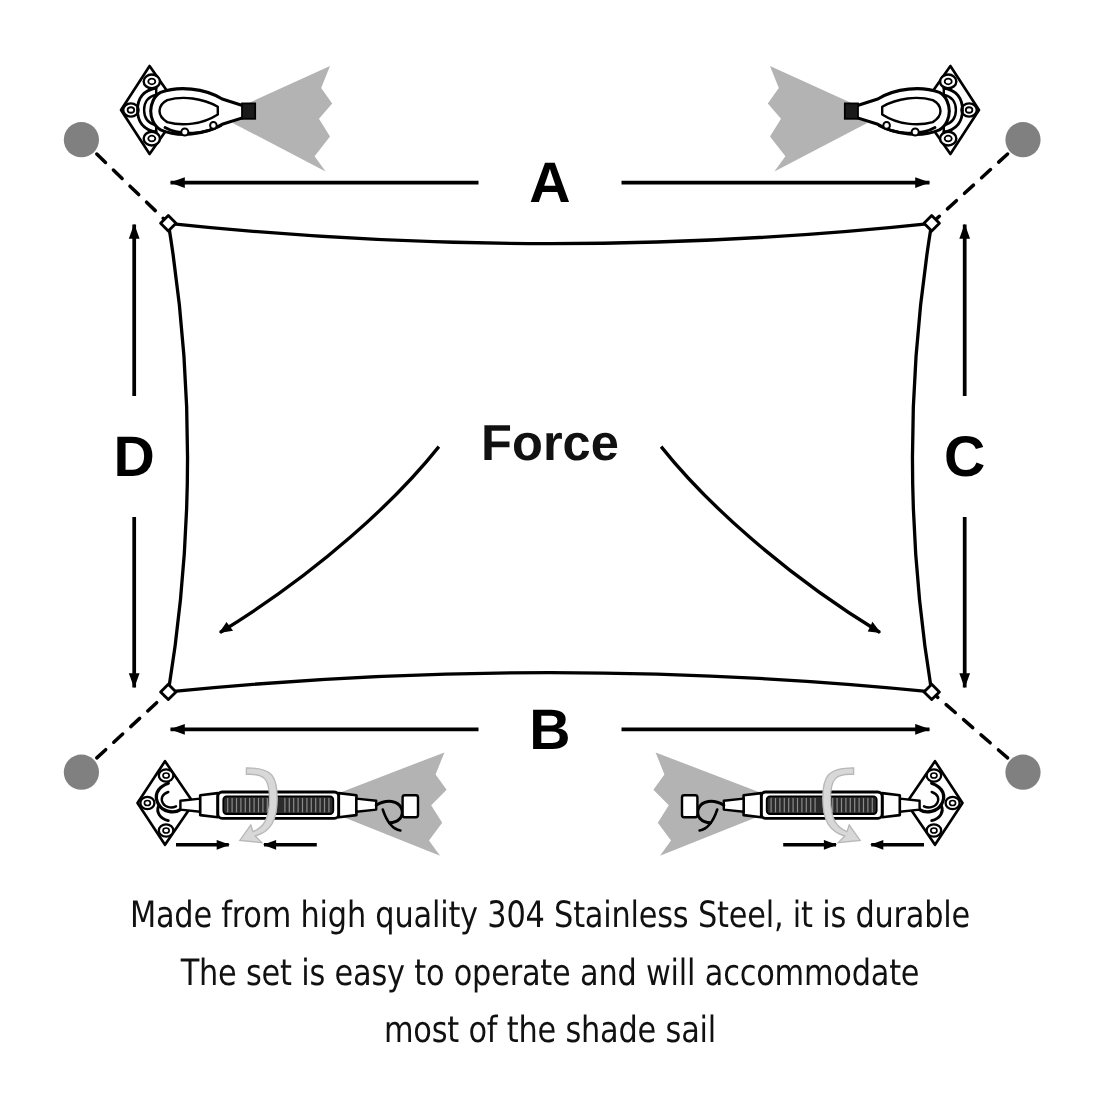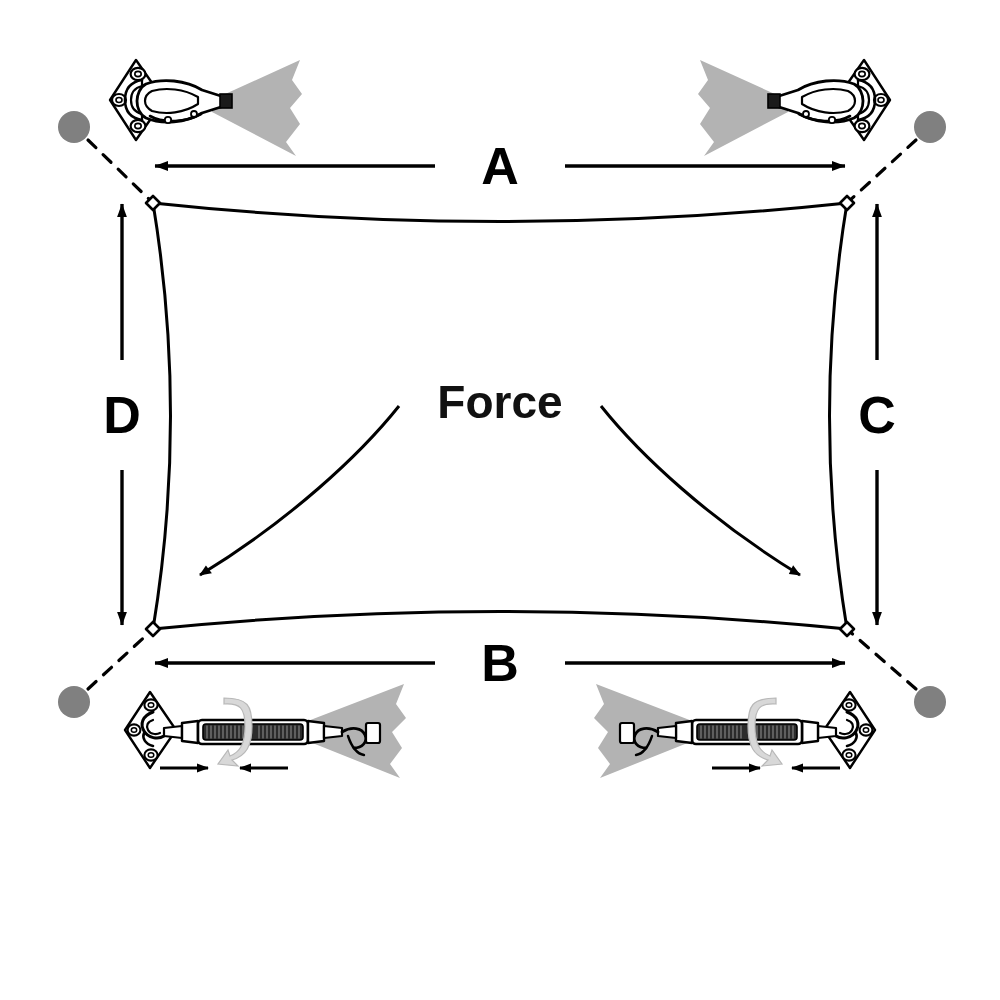--- a/index.html
+++ b/index.html
@@ -258,14 +258,19 @@
     </g>
 
     <g stroke="#000" stroke-width="3.2">
       <line x1="160" y1="768" x2="208" y2="768" marker-end="url(#arrowSmallEnd)"></line>
       <line x1="288" y1="768" x2="240" y2="768" marker-end="url(#arrowSmallEnd)"></line>
       <line x1="712" y1="768" x2="760" y2="768" marker-end="url(#arrowSmallEnd)"></line>
       <line x1="840" y1="768" x2="792" y2="768" marker-end="url(#arrowSmallEnd)"></line>
     </g>
   </svg>
 
+  <div class="caption-block">
+    <span class="caption-line">Made from high quality 304 Stainless Steel, it is durable</span>
+    <span class="caption-line">The set is easy to operate and will accommodate</span>
+    <span class="caption-line">most of the shade sail</span>
+  </div>
 
 </div>
 
 </body></html>

